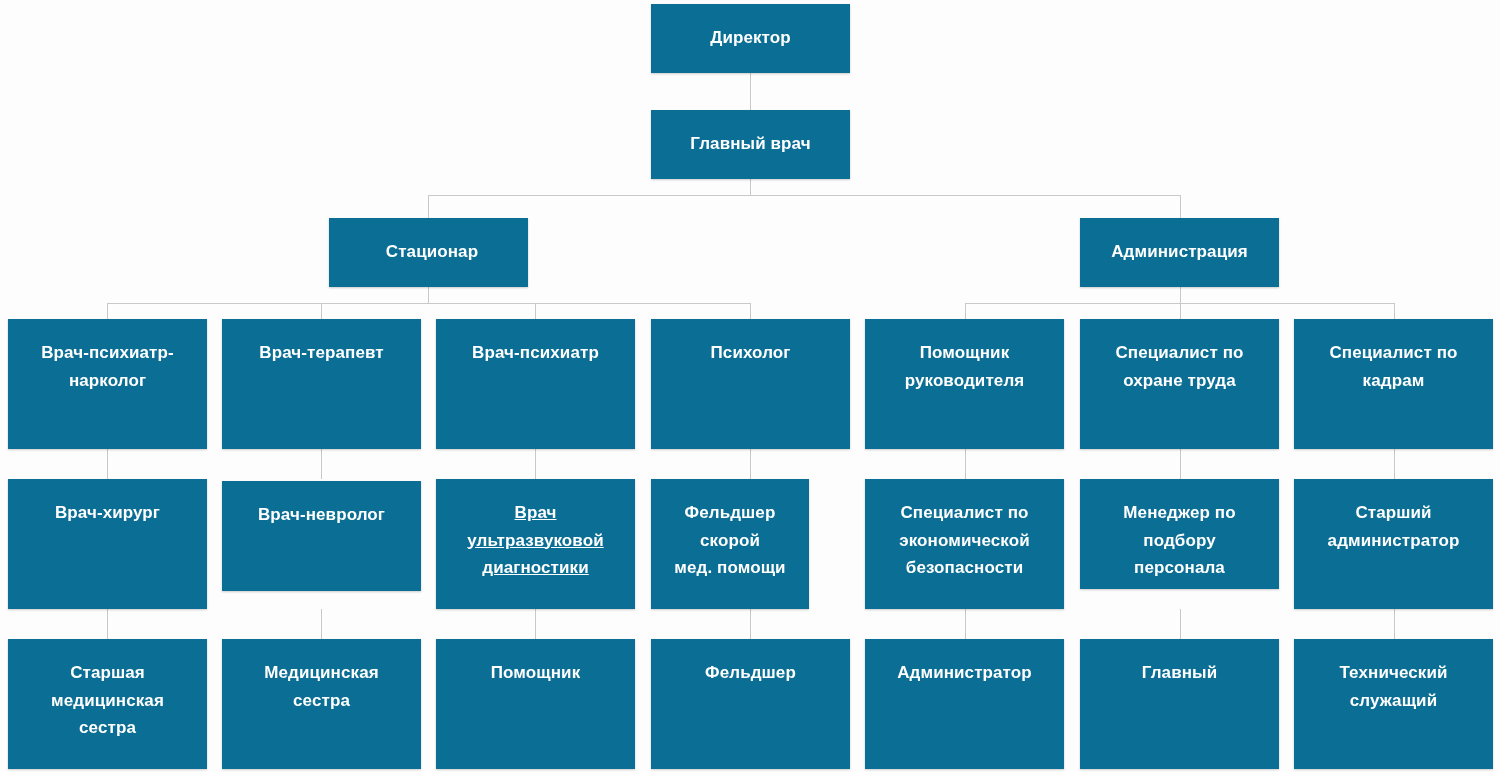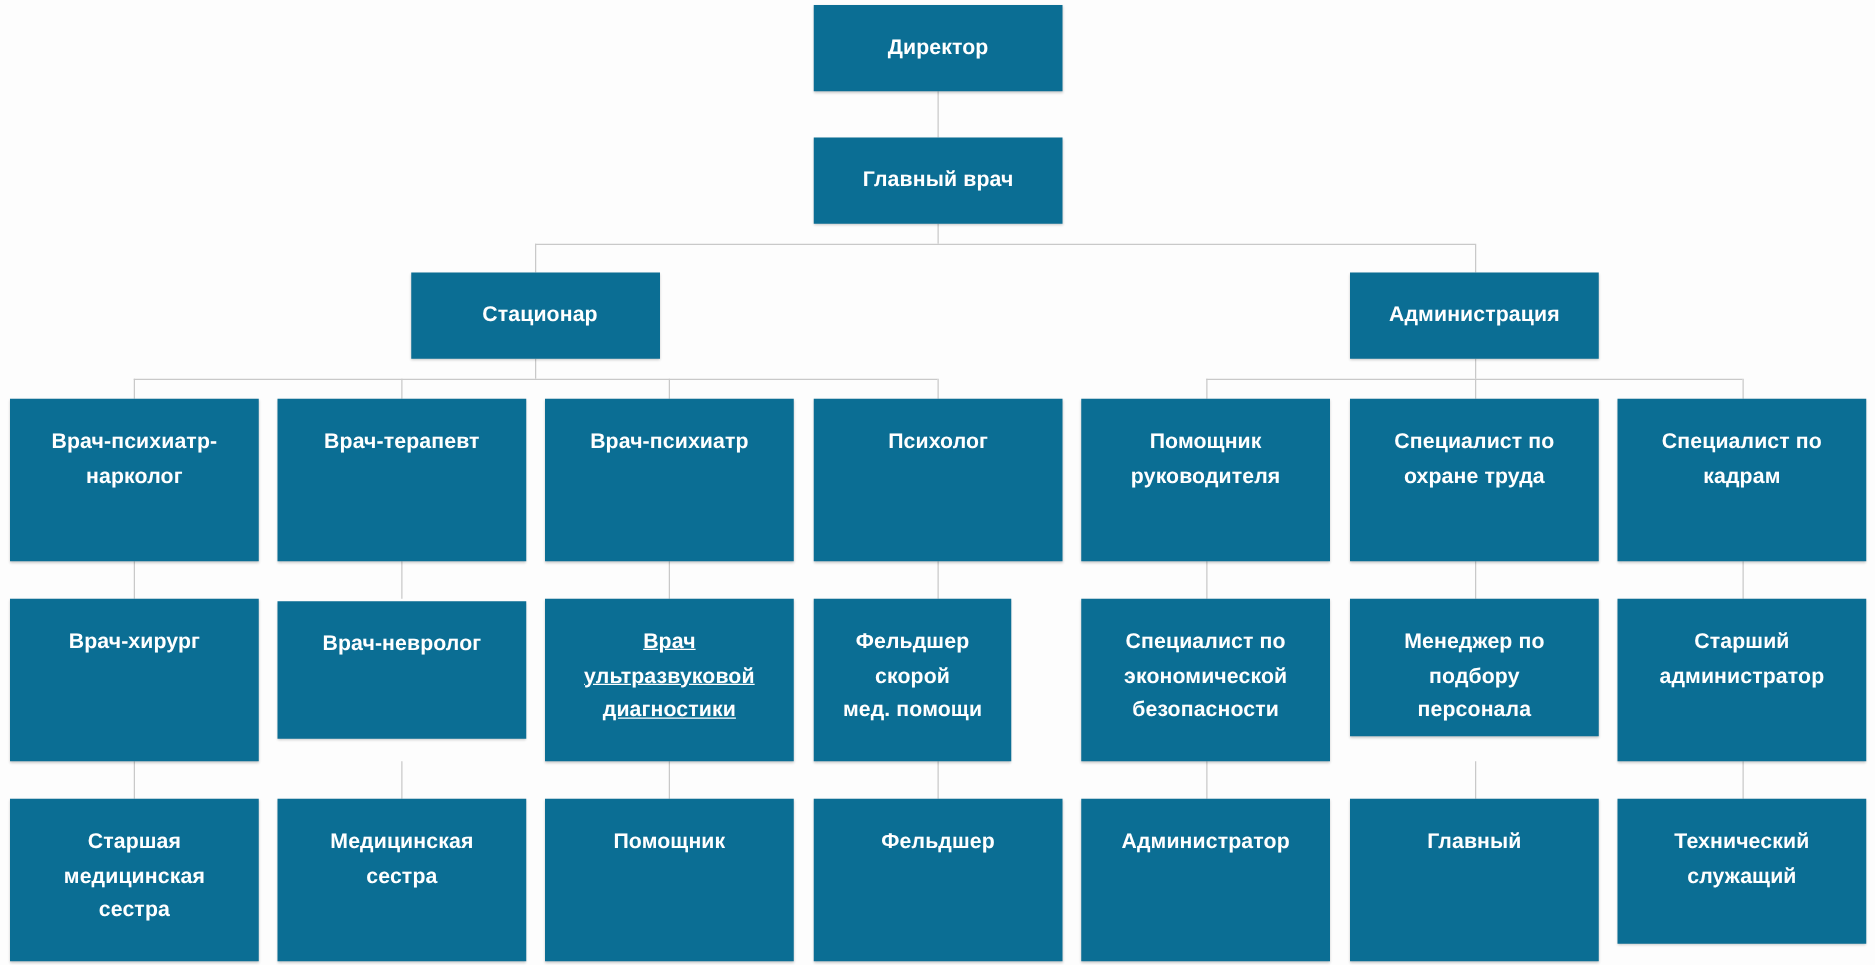--- a/index.html
+++ b/index.html
@@ -160,18 +160,18 @@
       </div>
       <div class="node" style="left: 651px; top: 639px; width: 199px; height: 130px;">
         <span class="node-label">Фельдшер</span>
       </div>
       <div class="node" style="left: 865px; top: 639px; width: 199px; height: 130px;">
         <span class="node-label">Администратор</span>
       </div>
       <div class="node" style="left: 1080px; top: 639px; width: 199px; height: 130px;">
         <span class="node-label">Главный</span>
       </div>
-      <div class="node" style="left: 1294px; top: 639px; width: 199px; height: 116px;">
+      <div class="node" style="left: 1294px; top: 639px; width: 199px; height: 130px;">
         <span class="node-label">Технический
 служащий</span>
       </div>
     </div>
 </div>
 
 </body></html>

